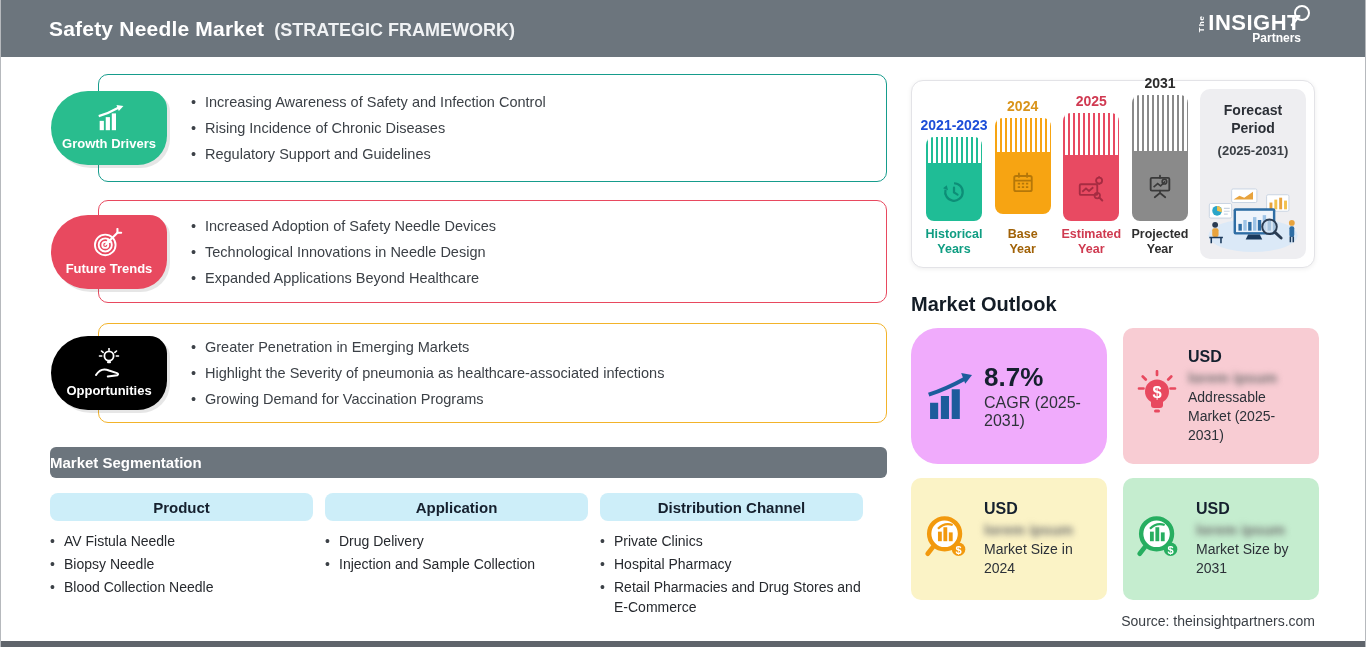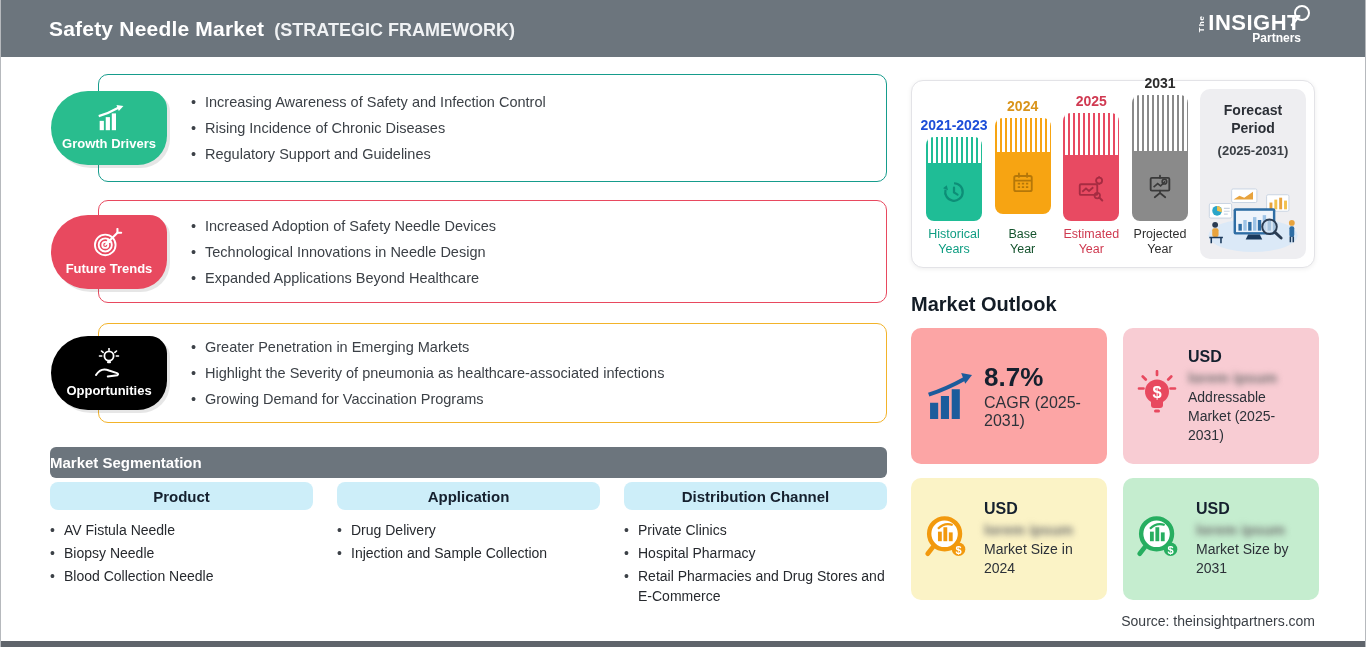--- a/index.html
+++ b/index.html
@@ -30,46 +30,46 @@
   .section.s3 { height:100px; border:1.5px solid #f2b32a; margin-top:20px; }
   .bullet { font-size:14.5px; color:#3c4147; padding-left:14px; position:relative; margin:5px 0; }
   .bullet::before { content:"•"; position:absolute; left:0; top:0; color:#3c4147; }
   .badge { position:absolute; left:-48px; top:50%; transform:translateY(-50%); width:116px; height:74px;
     border-radius:38px 18px 30px 38px; display:flex; flex-direction:column; align-items:center; justify-content:center; gap:3px;
     color:#fff; font-size:13px; font-weight:bold; box-shadow:3px 3px 0 rgba(90,90,90,.15); }
   .badge.g { background:#29bd8e; }
   .badge.r { background:#e8495f; }
   .badge.o { background:#000000; }
   .segbar { margin-top:24px; height:31px; background:#6c757d; border-radius:6px; display:flex; align-items:center; justify-content:flex-start; color:#fff; font-size:15px; font-weight:bold; }
-  .cols { margin-top:4px; display:grid; grid-template-columns:263px 263px 263px; column-gap:24px; }
+  .cols { margin-top:15px; display:grid; grid-template-columns:263px 263px 263px; column-gap:12px; }
   .col-header { height:28px; background:#cdeef9; border-radius:8px; display:flex; align-items:center; justify-content:center; font-size:15px; font-weight:bold; color:#15202e; }
   .col-items { margin-top:10px; }
   .col-items .bullet { font-size:14px; margin:3px 0; line-height:20px; color:#26292e; }
   
   .right { position:absolute; left:910px; top:80px; width:408px; }
   .years-panel { width:404px; height:188px; background:#fff; border:1px solid #e3e3e7; border-radius:12px; box-shadow:0 1px 5px rgba(0,0,0,.07); display:flex; padding:8px; gap:8px; }
   .bars { flex:1; display:flex; align-items:flex-end; justify-content:space-between; padding:0 2px 2px 4px; }
   .bar-col { display:flex; flex-direction:column; align-items:center; width:60px; }
   .year-label { font-size:14px; font-weight:bold; margin-bottom:4px; white-space:nowrap; }
   .bar { width:56px; border-radius:8px; overflow:hidden; display:flex; flex-direction:column; }
   .stripes { background:repeating-linear-gradient(90deg, var(--c) 0 2px, #ffffff 2px 5px); }
   .solid { flex:1; background:var(--c); display:flex; align-items:center; justify-content:center; }
   .bar-col.b1 { --c:#1fbd96; } .bar-col.b1 .bar{height:84px;} .bar-col.b1 .stripes{height:26px;} .bar-col.b1 .year-label{color:#1d4ed8;} .bar-col.b1 .bar-label{color:#0f9d82;}
-  .bar-col.b2 { --c:#f7a412; } .bar-col.b2 .bar{height:96px;} .bar-col.b2 .stripes{height:34px;} .bar-col.b2 .year-label{color:#d9941a;} .bar-col.b2 .bar-label{color:#14532d;margin-top:13px;}
+  .bar-col.b2 { --c:#f7a412; } .bar-col.b2 .bar{height:96px;} .bar-col.b2 .stripes{height:34px;} .bar-col.b2 .year-label{color:#d9941a;} .bar-col.b2 .bar-label{color:#a16207;margin-top:13px;}
   .bar-col.b3 { --c:#e84a62; } .bar-col.b3 .bar{height:108px;} .bar-col.b3 .stripes{height:42px;} .bar-col.b3 .year-label{color:#d03a52;} .bar-col.b3 .bar-label{color:#cf3a50;}
   .bar-col.b4 { --c:#8a8a8a; } .bar-col.b4 .bar{height:126px;} .bar-col.b4 .stripes{height:56px;} .bar-col.b4 .year-label{color:#2b2b2b;} .bar-col.b4 .bar-label{color:#2f2f2f;}
-  .bar-label { font-size:12.5px; font-weight:normal; text-align:center; line-height:15px; margin-top:6px; }
+  .bar-label { font-size:12.5px; font-weight:bold; text-align:center; line-height:15px; margin-top:6px; }
   .forecast { width:106px; background:#eeeef1; border-radius:10px; padding:12px 4px 6px; text-align:center; display:flex; flex-direction:column; }
   .forecast-line { font-size:14px; font-weight:bold; color:#2b2f36; line-height:18px; }
   .forecast-range { font-size:13px; color:#3a3f45; margin-top:6px; font-weight:600; }
   .forecast-illu { margin-top:auto; align-self:center; }
   .outlook-title { margin-top:25px; font-size:20px; font-weight:bold; color:#131c26; }
   .cards { margin-top:12px; display:grid; grid-template-columns:196px 196px; grid-template-rows:136px 122px; gap:14px 16px; }
   .card { border-radius:10px; padding:12px 13px; display:flex; align-items:center; gap:10px; }
-  .card.c1 { background:#fca5a5; }
+  .card.c1 { background:#f0abfc;border-radius:27px; }
   .card.c2 { background:#f8ccd3; }
   .card.c3 { background:#fbf3c6; }
   .card.c4 { background:#c5edcf; }
   .card-text { display:flex; flex-direction:column; }
   .card-value { font-size:26px; font-weight:bold; color:#15202e; line-height:30px; }
   .card-sub { font-size:16px; color:#2e333a; margin-top:2px; }
   .usd { font-size:16px; font-weight:bold; color:#15202e; }
   .blurred { font-size:15px; font-weight:bold; color:#6f6f6f; filter:blur(3px); margin:3px 0 2px; white-space:nowrap; }
   .card-label { font-size:14px; color:#2c3138; line-height:19px; }
   .card-icon { flex-shrink:0; }

